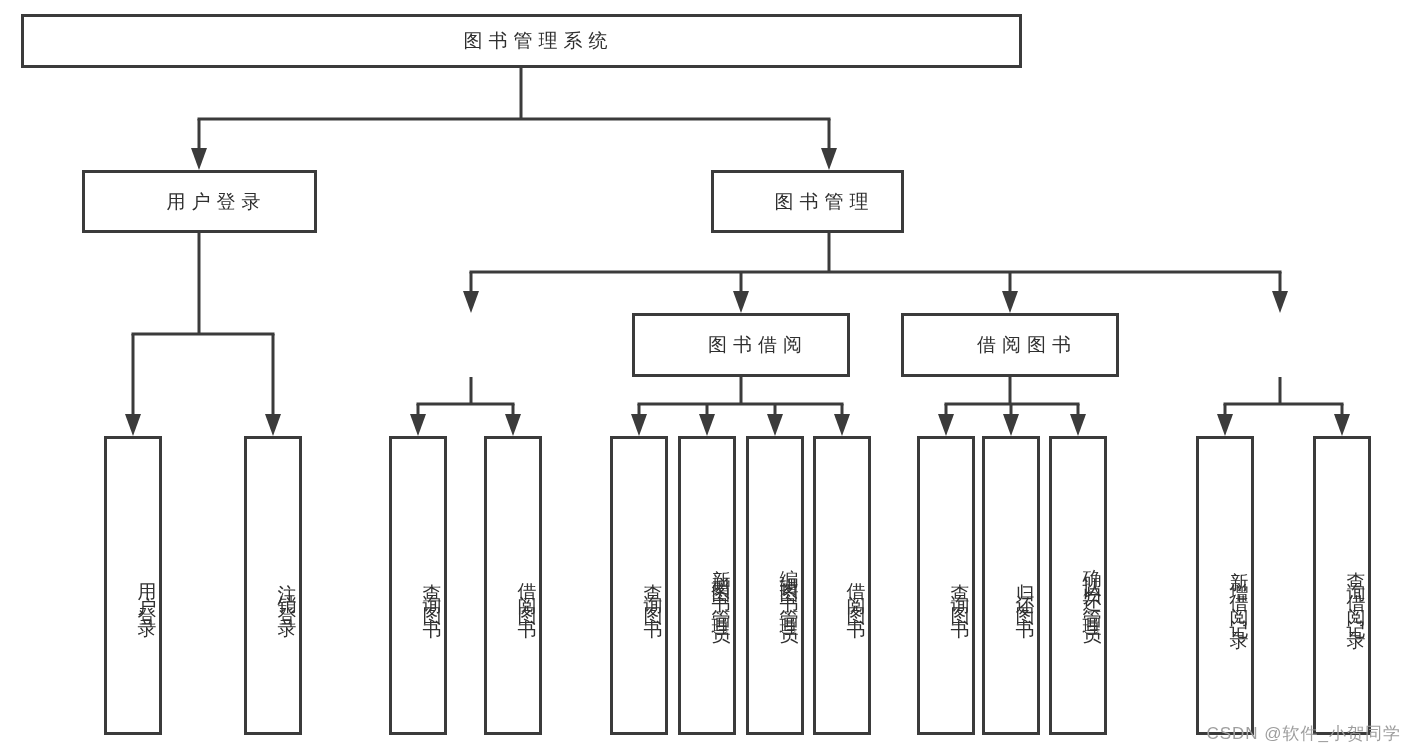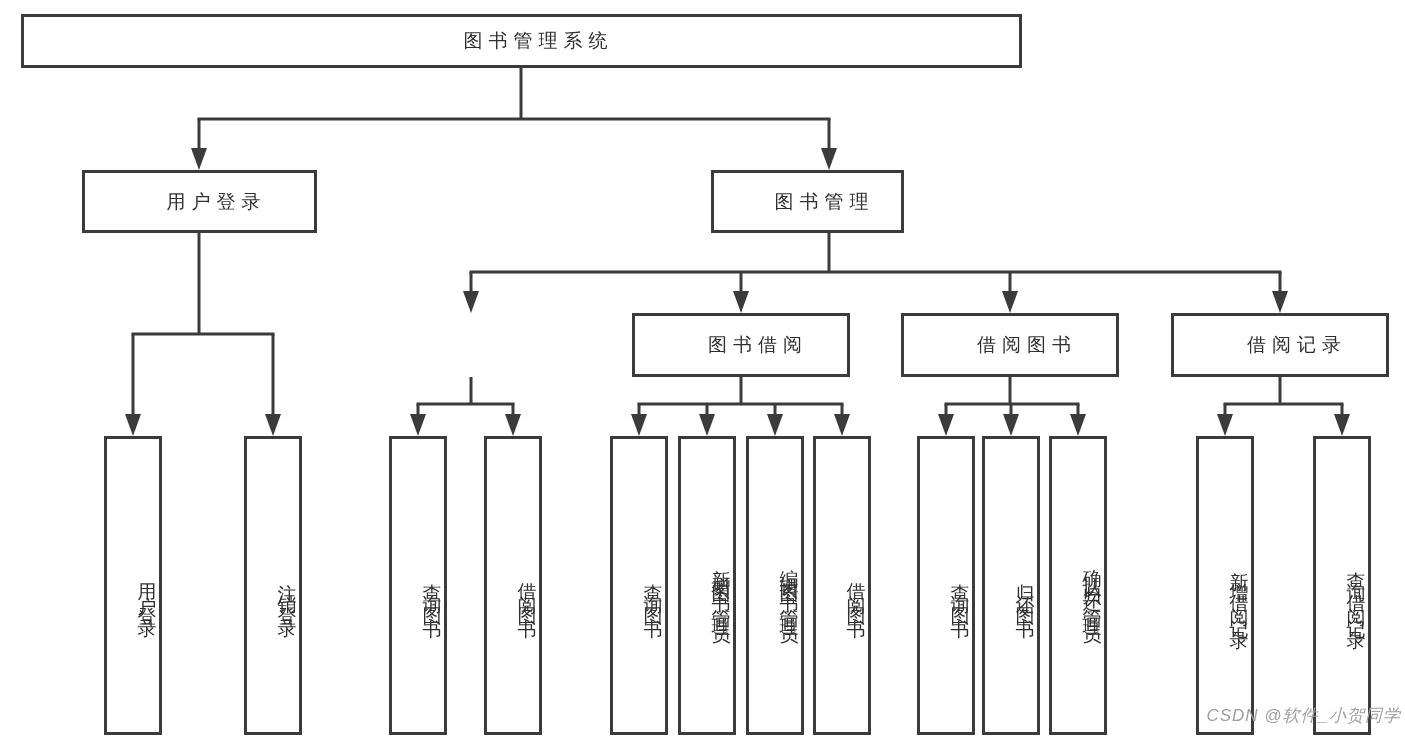--- a/index.html
+++ b/index.html
@@ -34,26 +34,25 @@
     margin-bottom:-12px;
     line-height:1.15;
     white-space:nowrap;
   }
   .leaf-long .v-label{
     letter-spacing:8px;
     margin-bottom:-8px;
   }
   #watermark{
     position:absolute;
-    right:4px;bottom:20px;
+    right:4px;bottom:2px;
     font-size:17px;
     color:#9e9e9e;
     letter-spacing:1px;
     white-space:nowrap;
-    font-style:italic;
   }
 </style>
 </head>
 <body>
 
 <div id="canvas">
 
   <svg id="wires" viewBox="0 0 1405 747" xmlns="http://www.w3.org/2000/svg" stroke="#3b3b3b" stroke-width="3" fill="#3b3b3b">
 
     <g>
@@ -140,23 +139,20 @@
   <div class="box" style="left:711px;top:170px;width:193px;height:63px;">
     <span class="h-label">图书管理</span>
   </div>
 
   <div class="box" style="left:632px;top:313px;width:218px;height:64px;text-align:right;">
     <span class="h-label">图书借阅</span>
   </div>
   <div class="box" style="left:901px;top:313px;width:218px;height:64px;">
     <span class="h-label">借阅图书</span>
   </div>
-  <div class="box" style="left:1171px;top:313px;width:218px;height:64px;">
-    <span class="h-label">借阅记录</span>
-  </div>
 
   <div class="box leaf" style="left:104px;">
     <span class="v-label">用户登录</span>
   </div>
   <div class="box leaf" style="left:244px;">
     <span class="v-label">注销登录</span>
   </div>
 
   <div class="box leaf" style="left:389px;">
     <span class="v-label">查询图书</span>

